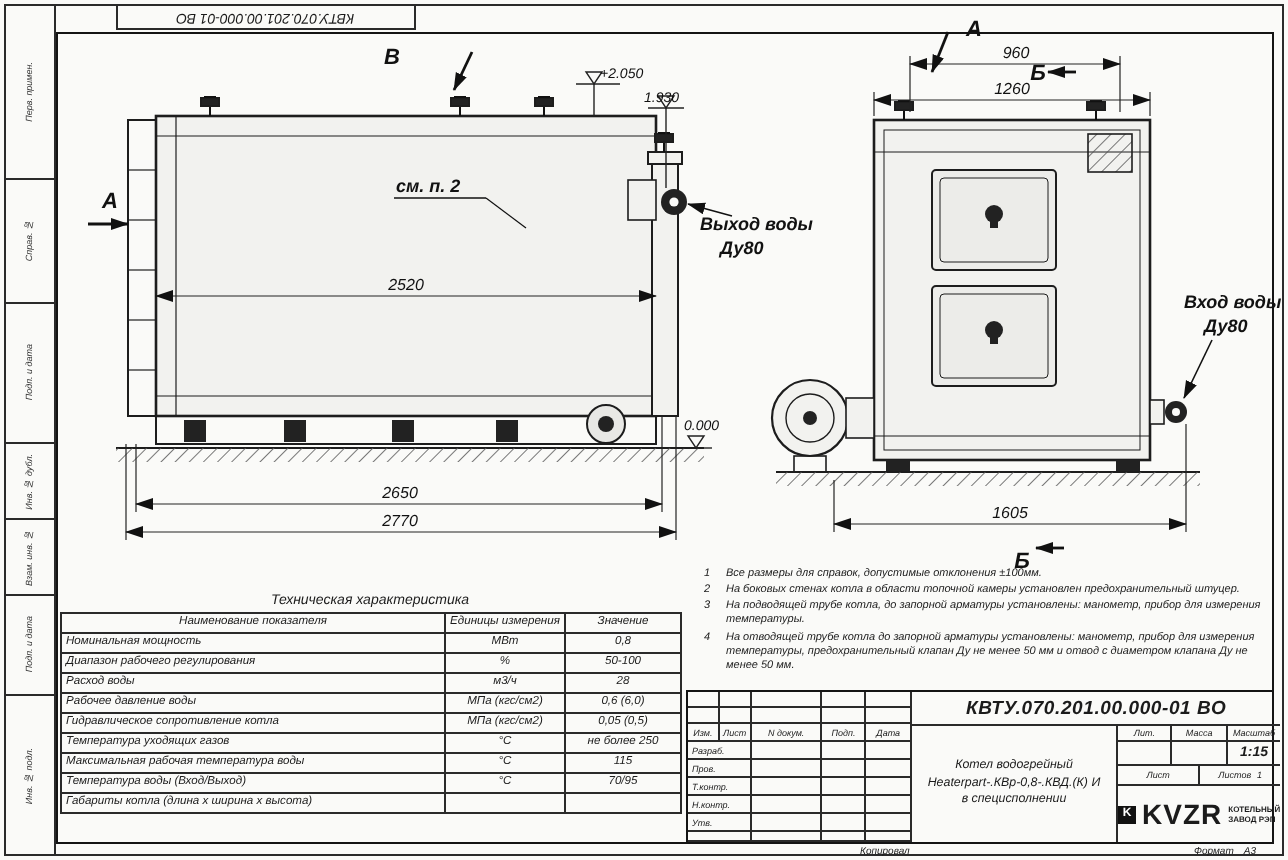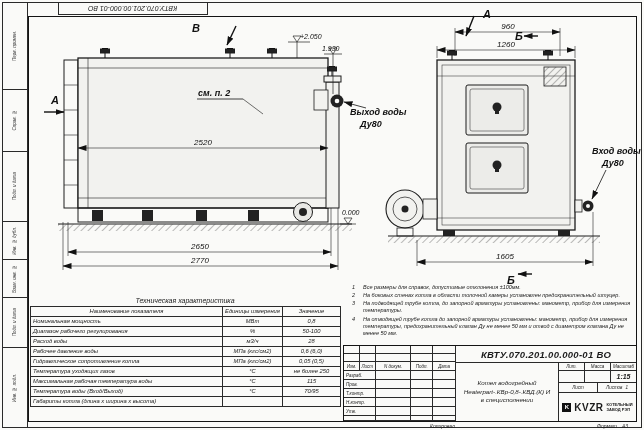--- a/index.html
+++ b/index.html
@@ -45,21 +45,21 @@
   .tb-right{flex:1;display:flex;flex-direction:column}
   .docnum{height:17px;border-bottom:1px solid #2a2a2a;display:flex;align-items:center;justify-content:center;font-size:9.5px;font-weight:bold;font-style:italic;letter-spacing:.3px;flex:none}
   .tb-lower{flex:1;display:flex}
   .name-cell{width:103px;border-right:1px solid #2a2a2a;display:flex;flex-direction:column;align-items:center;justify-content:center;font-size:6.2px;font-style:italic;text-align:center;line-height:1.35;flex:none}
   .rt{flex:1;display:flex;flex-direction:column}
   .rt-row{display:flex;flex:none}
   .rt-row .tc{flex:1}
   .bigv{font-size:7px;font-weight:bold}
   .company{flex:1;display:flex;align-items:center;justify-content:center;gap:3px}
   .brand-mark{width:9px;height:9px;background:#111;color:#fff;font-size:6px;font-weight:bold;display:flex;align-items:center;justify-content:center;flex:none}
-  .brand-name{font-size:10px;font-weight:bold;letter-spacing:.5px}
+  .brand-name{font-size:14px;font-weight:bold;letter-spacing:.5px}
   .company-name{font-size:4px;line-height:1.25;font-weight:bold}
   .copied{position:absolute;left:430px;bottom:1px;font-size:5px;font-style:italic}
   .format{position:absolute;right:16px;bottom:1px;font-size:5px;font-style:italic;display:flex;gap:5px}
 </style>
 </head>
 <body>
 
 <div class="sheet">
 
   <div class="frame-outer"></div>

